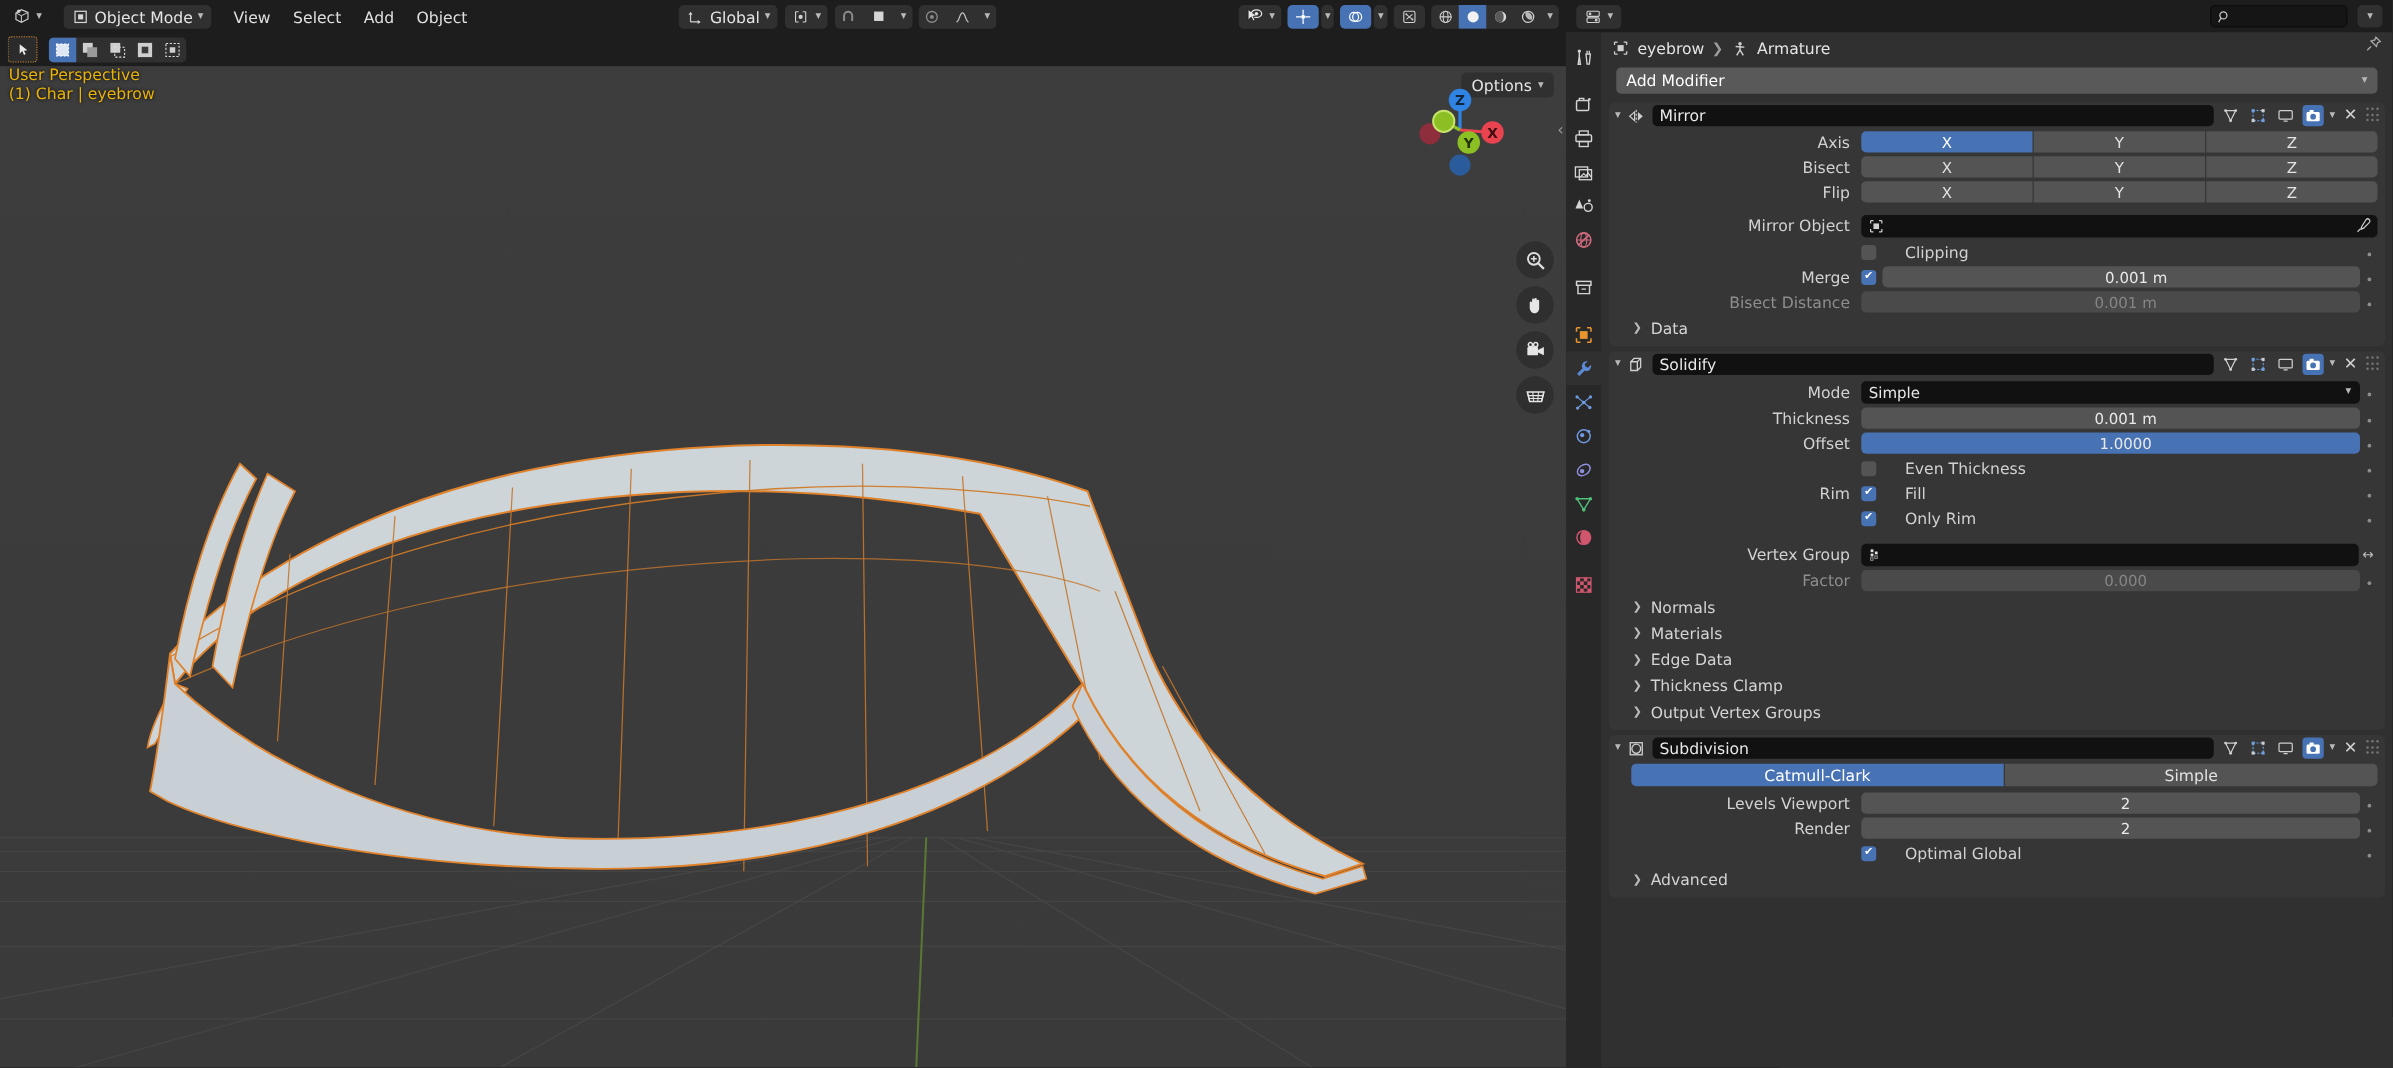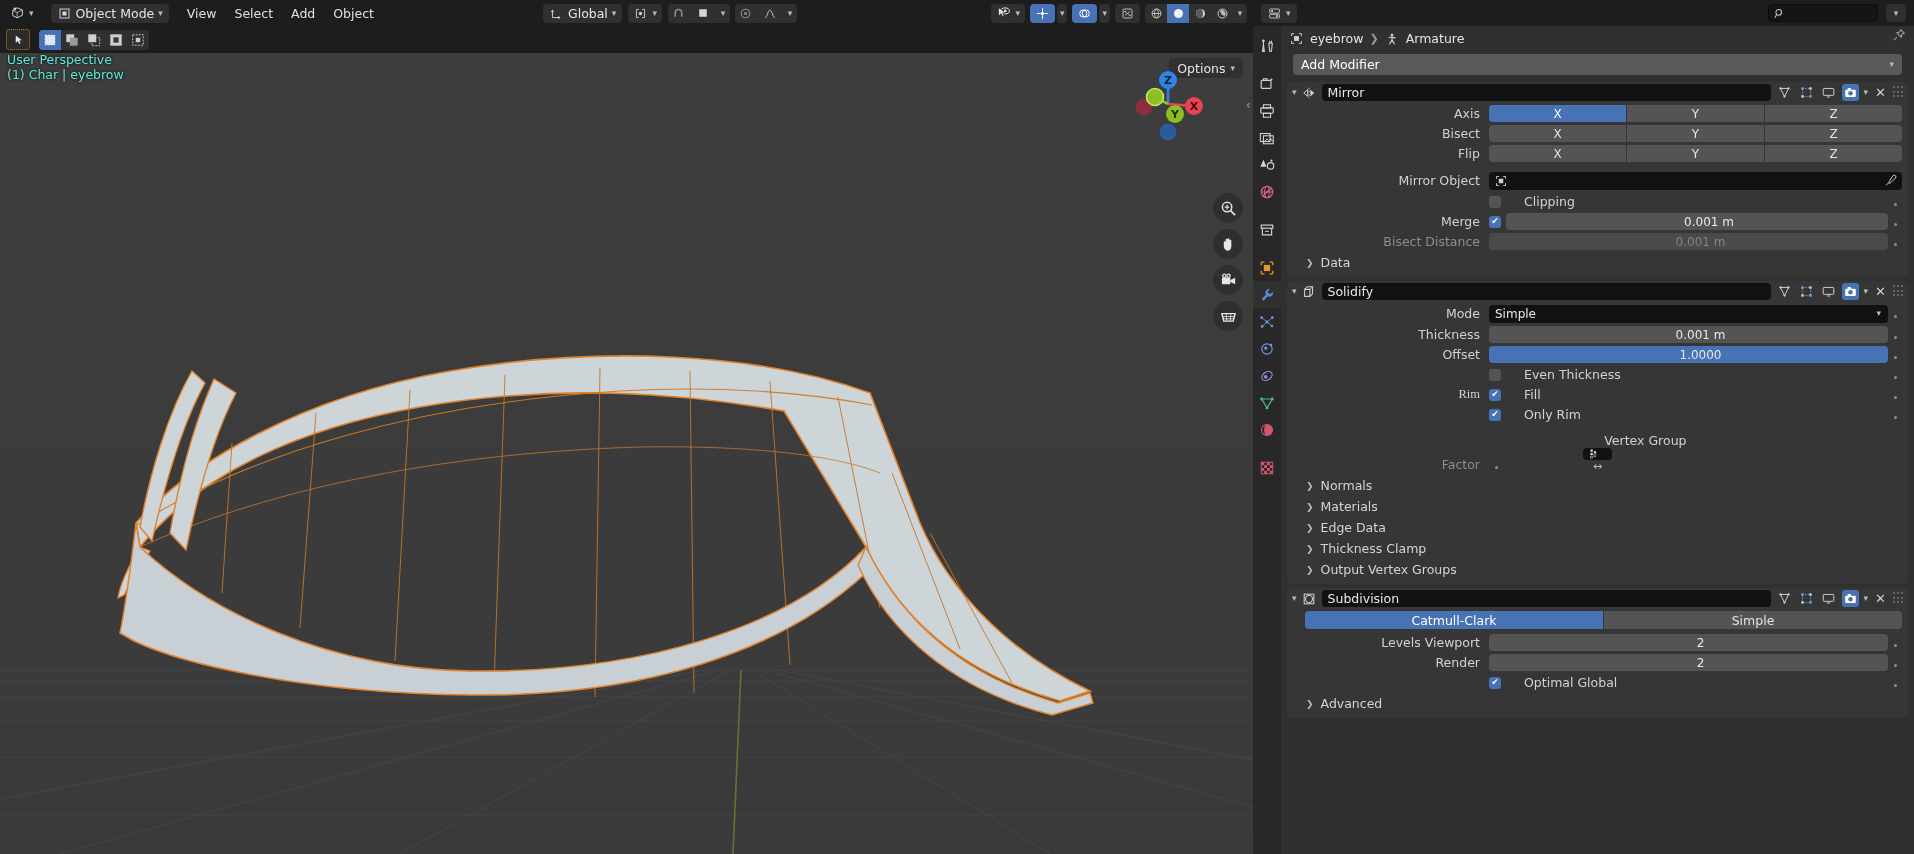--- a/index.html
+++ b/index.html
@@ -32,21 +32,21 @@
   .selmode > div{ width:22px; height:20px; display:flex; align-items:center;
     justify-content:center; }
   .selmode > div.on{ background:#4772b3; }
   .tool-act{ width:24px;height:21px;border:1px dotted #c07a30; border-radius:3px;
     display:flex;align-items:center;justify-content:center; background:#2b2b2b;}
 
   
   #viewport{ position:absolute; left:0; top:53px; width:1253px; height:801px;
     background:#3c3c3c; overflow:hidden; }
   #vp-grid{ position:absolute; inset:0; }
-  .vp-text{ position:absolute; left:7px; color:#5eead4; font-size:12.5px;
+  .vp-text{ position:absolute; left:7px; color:#eab308; font-size:12.5px;
     text-shadow:0 0 3px #000; } 
 
   #options-btn{ position:absolute; right:10px; top:5px; height:20px;
     background:#303030; border-radius:4px; display:flex; align-items:center;
     gap:5px; padding:0 8px; font-size:12.5px; }
 
   
   #gizmo{ position:absolute; right:42px; top:8px; width:86px; height:86px; }
 
   
@@ -127,21 +127,21 @@
   .triple > div.on{ background:#4772b3; color:#fff; }
 
   .duo{ display:flex; gap:1px; margin:2px 6px 4px 6px; }
   .duo > div{ flex:1; height:18px; display:flex; align-items:center;
     justify-content:center; font-size:12.5px; background:#545454; color:#e3e3e3; }
   .duo > div:first-child{ border-radius:4px 0 0 4px;margin-left:12px; }
   .duo > div:last-child{ border-radius:0 4px 4px 0; }
   .duo > div.on{ background:#4772b3; color:#fff; }
 
   .cbrow{ display:flex; align-items:center; height:19px; margin:1px 0; padding:0 6px; }
-  .cbrow .lbl{ width:196px;font-family:Liberation Serif, serif; }
+  .cbrow .lbl{ width:196px; }
   .cb{ width:12px;height:12px;border-radius:3px;background:#545454; flex-shrink:0;
     display:flex;align-items:center;justify-content:center; }
   .cb.on{ background:#4772b3; }
   .cb.on::after{ content:'✔'; color:#fff; font-size:9px; line-height:1; }
   .cbtxt{ margin-left:23px; font-size:12.5px; color:#d2d2d2; flex:1; }
 
   .sub{ display:flex; align-items:center; height:21px; padding-left:19px;
     font-size:12.5px; color:#d4d4d4; gap:7px; }
   .sub .arr{ font-size:9px; color:#bdbdbd; }
 
@@ -888,21 +888,21 @@
         <span class="dec"><b></b></span>
       </div>
 
       <div class="cbrow">
         <span class="lbl"></span>
         <span class="cb on"></span>
         <span class="cbtxt">Only Rim</span>
         <span class="dec"><b></b></span>
       </div>
 
-      <div class="row" style="height:21px;margin-top:9px;flex-direction:column;">
+      <div class="row" style="height:21px;margin-top:9px;">
         <span class="lbl">Vertex Group</span>
         <span class="fld dark" style="height:18px;">
           <span style="display:inline-flex;margin-right:5px;">
             <svg width="12" height="12" viewBox="0 0 16 16">
                 <g fill="#e0e0e0">
                   <rect x="2" y="2" width="3" height="3"></rect>
                   <rect x="2" y="6.5" width="3" height="3"></rect>
                   <rect x="6.5" y="4.3" width="3" height="3"></rect>
                 </g>
                 <g fill="none" stroke="#9a9a9a" stroke-width="1">
@@ -911,20 +911,21 @@
                 </g>
               </svg>
           </span>
           <span></span>
         </span>
         <span class="arrows">↔</span>
       </div>
 
       <div class="row">
         <span class="lbl dim">Factor</span>
+        <span class="fld dim">0.000</span>
         <span class="dec"><b></b></span>
       </div>
 
       <div class="sub">
         <span class="arr">❯</span>
         <span>Normals</span>
       </div>
       <div class="sub">
         <span class="arr">❯</span>
         <span>Materials</span>

